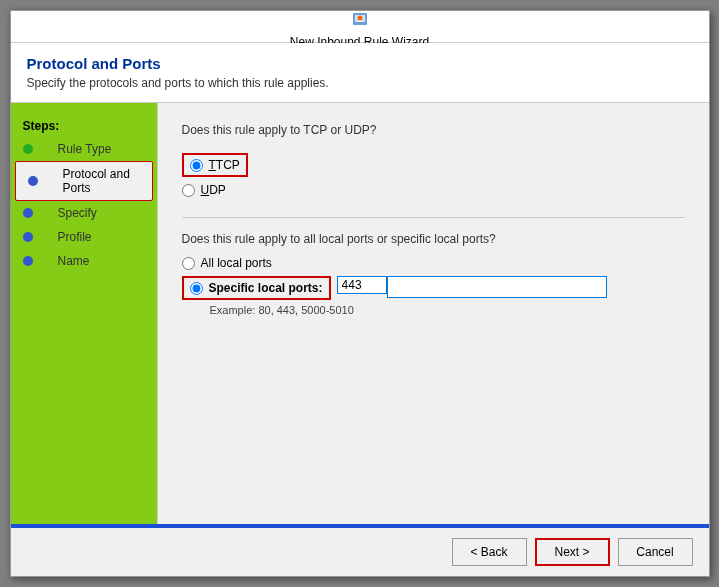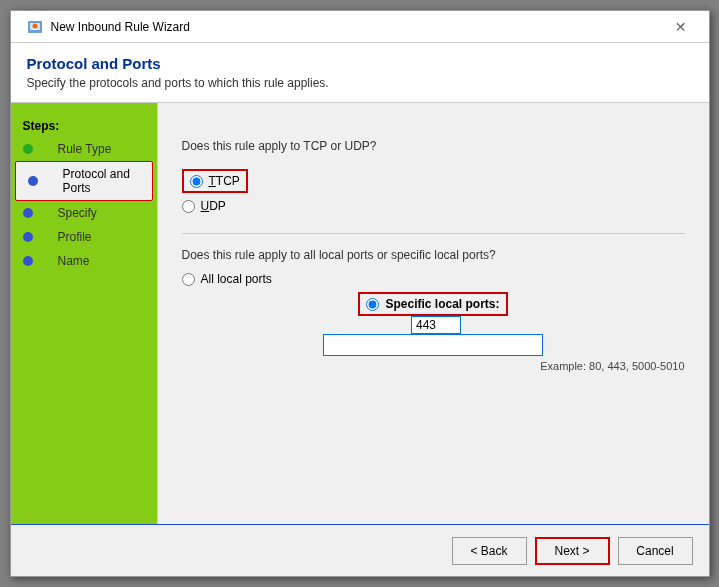--- a/index.html
+++ b/index.html
@@ -20,23 +20,24 @@
       border: 1px solid #999;
       box-shadow: 2px 2px 8px rgba(0,0,0,0.5);
       display: flex;
       flex-direction: column;
     }
     .title-bar {
       background: #fff;
       height: 32px;
       display: flex;
       align-items: center;
-      padding: 0 16px;
+      padding: 0 24px;
       border-bottom: 1px solid #ccc;
       gap: 8px;
+      flex-direction: column;
     }
     .title-bar-icon {
       width: 16px;
       height: 16px;
       display: flex;
       align-items: center;
       justify-content: center;
     }
     .title-bar-text {
       flex: 1;
@@ -105,21 +106,21 @@
       width: 10px;
       height: 10px;
       border-radius: 50%;
       flex-shrink: 0;
     }
     .dot-green { background: #22aa22; }
     .dot-blue { background: #3355cc; }
     .sidebar-item.active .dot { background: #3355cc; }
     .content {
       flex: 1;
-      padding: 36px 24px;
+      padding: 20px 24px;
       background: #f0f0f0;
       overflow-y: auto;
     }
     .section-question {
       font-size: 12px;
       color: #333;
       margin-bottom: 12px;
     }
     .radio-group {
       display: flex;
@@ -184,21 +185,21 @@
     }
     .example-text {
       font-size: 11px;
       color: #444;
       margin-top: 4px;
       margin-left: 2px;
     }
     .footer {
       height: 52px;
       background: #f0f0f0;
-      border-top: 1px solid #1d4ed8;
+      border-top: 4px solid #1d4ed8;
       display: flex;
       align-items: center;
       justify-content: flex-end;
       padding: 0 16px;
       gap: 8px;
     }
     .footer-btn {
       min-width: 75px;
       height: 28px;
       background: #f0f0f0;
@@ -299,30 +300,30 @@
       <hr class="divider">
 
       <div class="ports-section">
         <div class="ports-question">Does this rule apply to all local ports or specific local ports?</div>
 
         <div class="all-ports-row">
           <input type="radio" name="ports" id="allports" style="">
           <label for="allports">All local ports</label>
         </div>
 
-        <div style="display:flex; align-items:center; gap:0;flex-direction:column;">
+        <div style="display:flex; align-items:flex-start; gap:0;">
           <div class="specific-row">
             <input type="radio" name="ports" id="specificports" checked="" style="">
             <label for="specificports" class="specific-label">Specific local ports:</label>
           </div>
           <input type="text" class="port-input" value="443" style="margin-left: 6px;">
           <input type="text" class="port-input-wide" value="" style="margin-left: 0px;">
         </div>
 
-        <div class="example-text" style="margin-left: 28px; text-align: right;">Example: 80, 443, 5000-5010</div>
+        <div class="example-text" style="margin-left: 28px;">Example: 80, 443, 5000-5010</div>
       </div>
     </div>
   </div>
 
   <div class="footer">
     <button class="footer-btn">&lt; Back</button>
     <button class="footer-btn primary">Next &gt;</button>
     <button class="footer-btn">Cancel</button>
   </div>
 </div>

